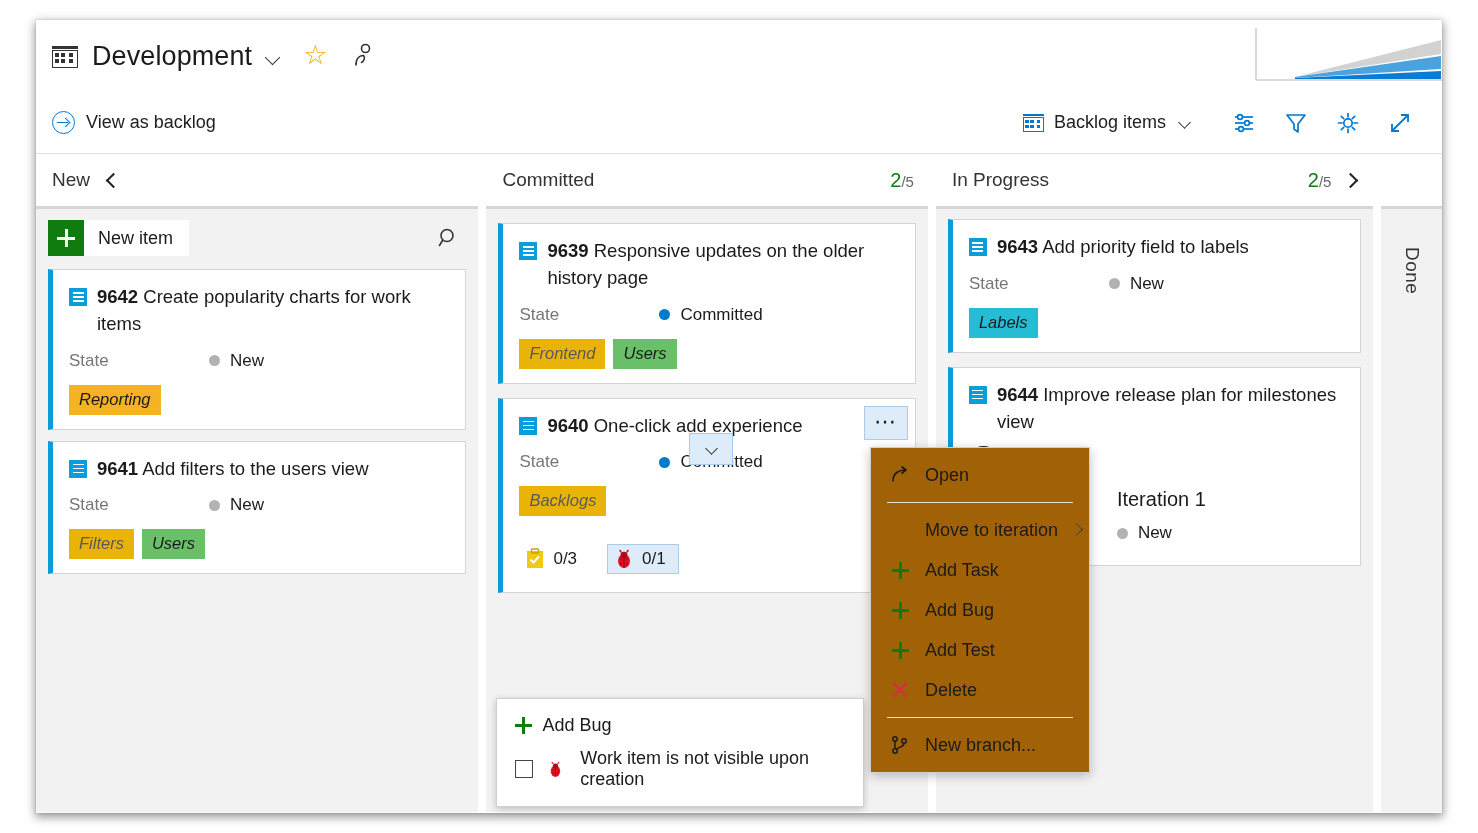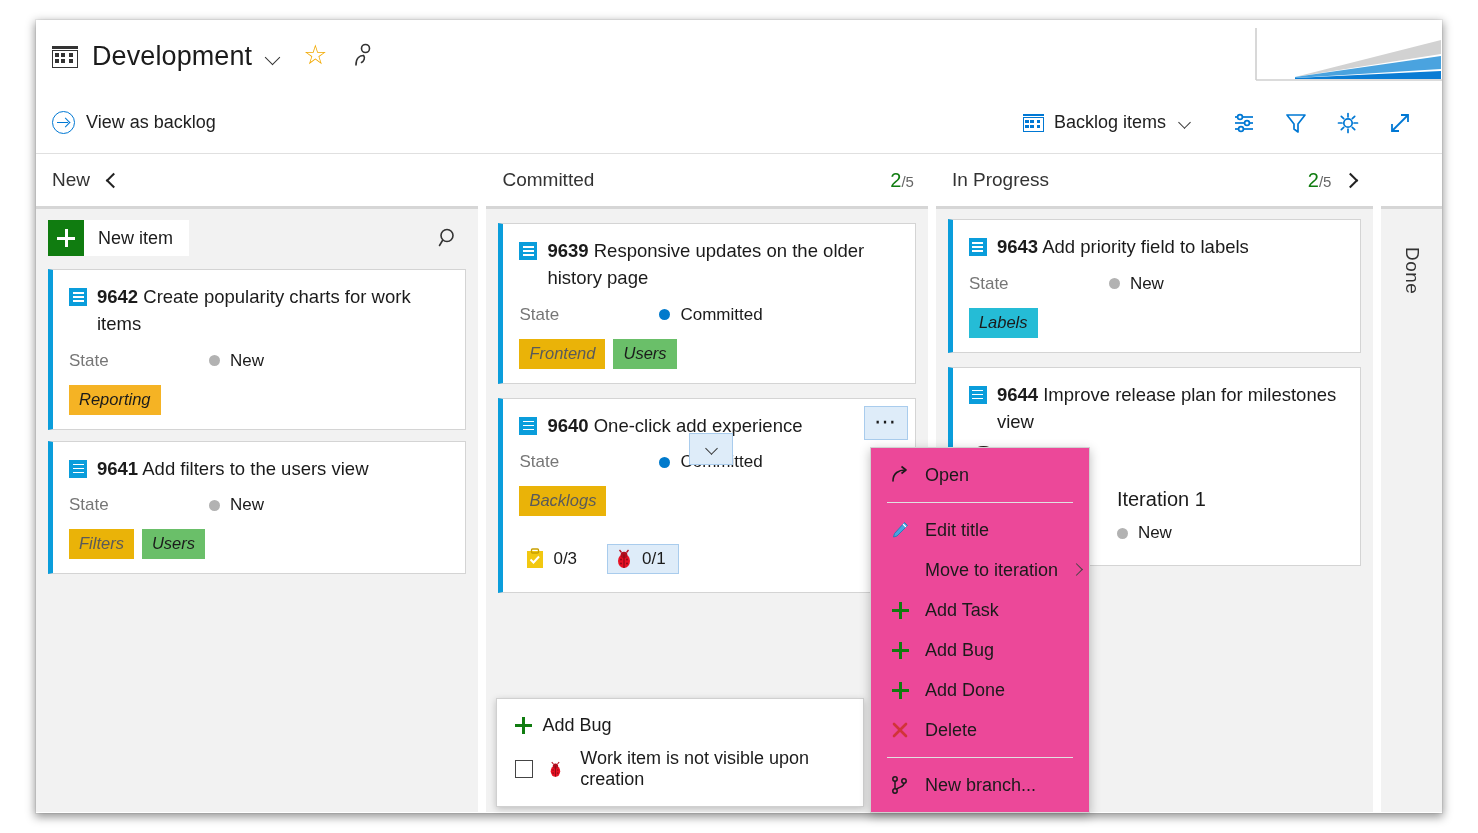--- a/index.html
+++ b/index.html
@@ -453,21 +453,21 @@
     background: #e3b899;
   }
   .assignee-row {
     display: flex; align-items: center; gap: 11px; margin-top: 11px;
   }
   .assignee-name { font-size: 17.5px; color: #1b1b1b; }
 
   
   .ctxmenu {
     position: absolute;
-    background: #ec4899;
+    background: #a16207;
     border: 1px solid #d0d0d0;
     box-shadow: 0 3px 10px rgba(0,0,0,0.25);
     padding: 7px 0;
     z-index: 60;
   }
   .menu-item {
     display: flex; align-items: center;
     height: 40px;
     padding: 0 18px 0 18px;
     gap: 14px;
@@ -886,50 +886,41 @@
         <span class="menu-icon">
           <svg width="20" height="20" viewBox="0 0 20 20">
             <path d="M3 16 C3 8 9 5 15 5" fill="none" stroke="#1b1b1b" stroke-width="1.6" stroke-linecap="round"></path>
             <polyline points="11.5,1.5 16,5 11.5,8.5" fill="none" stroke="#1b1b1b" stroke-width="1.6" stroke-linejoin="round"></polyline>
           </svg>
         </span>
         <span>Open</span>
       </div>
       <div class="menu-sep"></div>
       <div class="menu-item">
-        <span class="menu-icon">
-          <svg width="20" height="20" viewBox="0 0 20 20">
-            <path d="M14.5 2.5 L17.5 5.5 L7 16 L3.5 17 L4.5 13.5 Z" fill="#4aa3df" stroke="#2b7cb8" stroke-width="1"></path>
-            <line x1="13" y1="4" x2="16" y2="7" stroke="#fff" stroke-width="1.1"></line>
-          </svg>
-        </span>
-        <span>Edit title</span>
-      </div>
-      <div class="menu-item">
         <span class="menu-icon"></span>
         <span>Move to iteration</span>
         <span class="submenu-chev"></span>
       </div>
       <div class="menu-item">
         <span class="menu-icon">
             <span class="green-plus"></span>
           </span>
         <span>Add Task</span>
       </div>
       <div class="menu-item">
         <span class="menu-icon">
             <span class="green-plus"></span>
           </span>
         <span>Add Bug</span>
       </div>
       <div class="menu-item">
         <span class="menu-icon">
             <span class="green-plus"></span>
           </span>
-        <span>Add Done</span>
+        <span>Add Test</span>
       </div>
       <div class="menu-item">
         <span class="menu-icon">
           <svg width="20" height="20" viewBox="0 0 20 20">
             <line x1="4" y1="4" x2="16" y2="16" stroke="#d13438" stroke-width="2.6" stroke-linecap="round"></line>
             <line x1="16" y1="4" x2="4" y2="16" stroke="#d13438" stroke-width="2.6" stroke-linecap="round"></line>
           </svg>
         </span>
         <span>Delete</span>
       </div>

